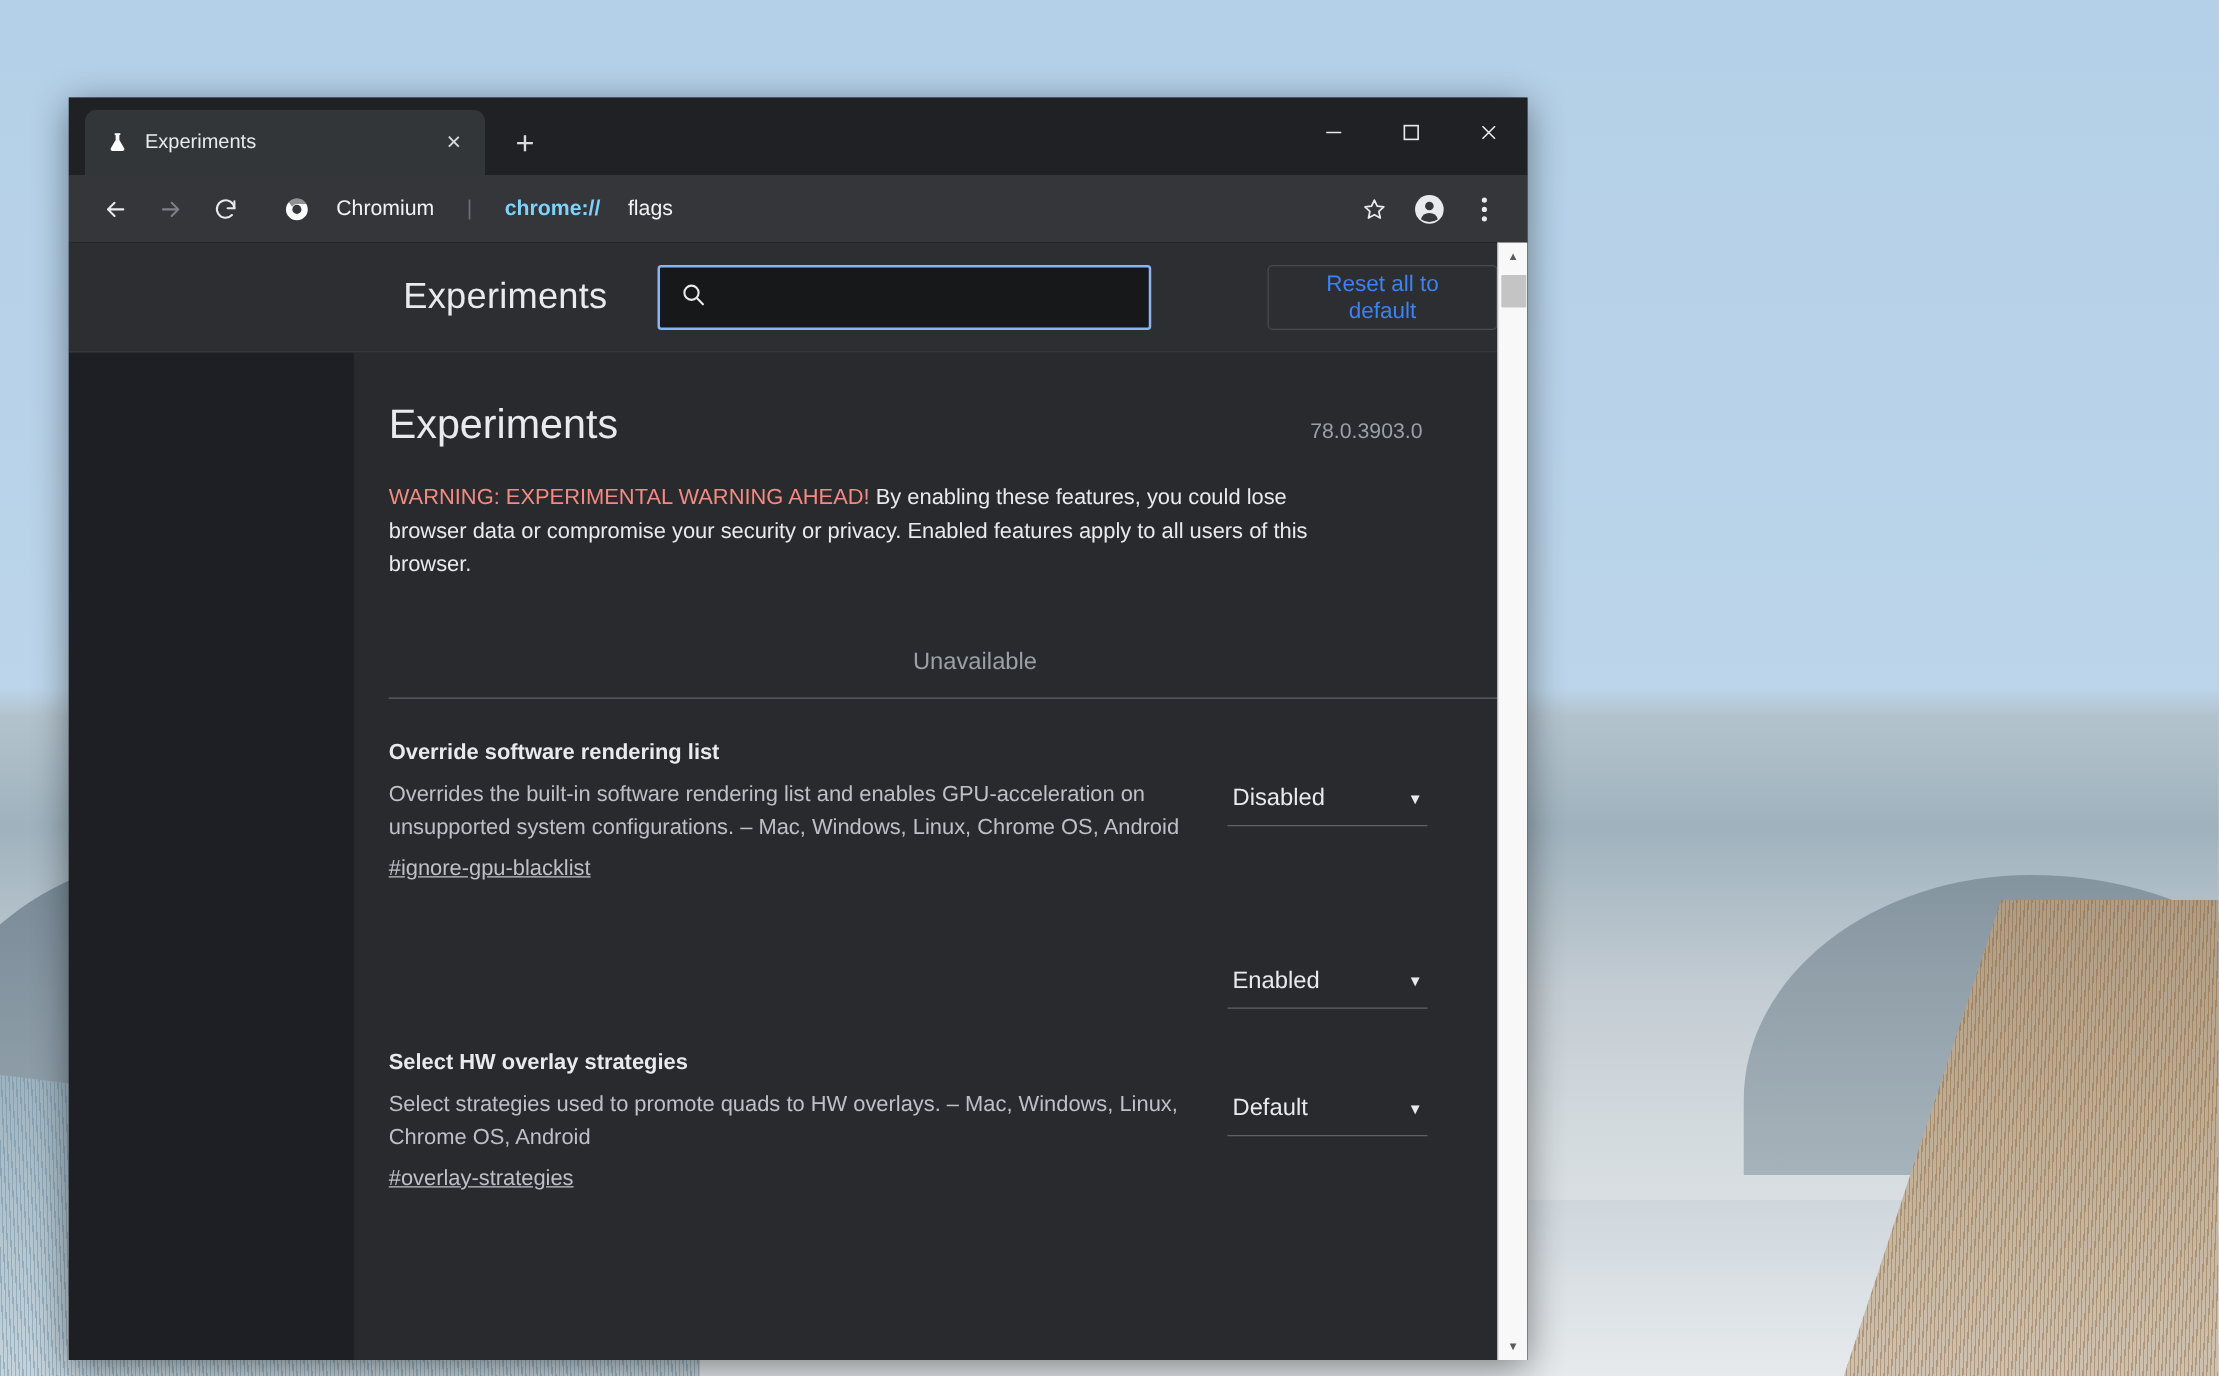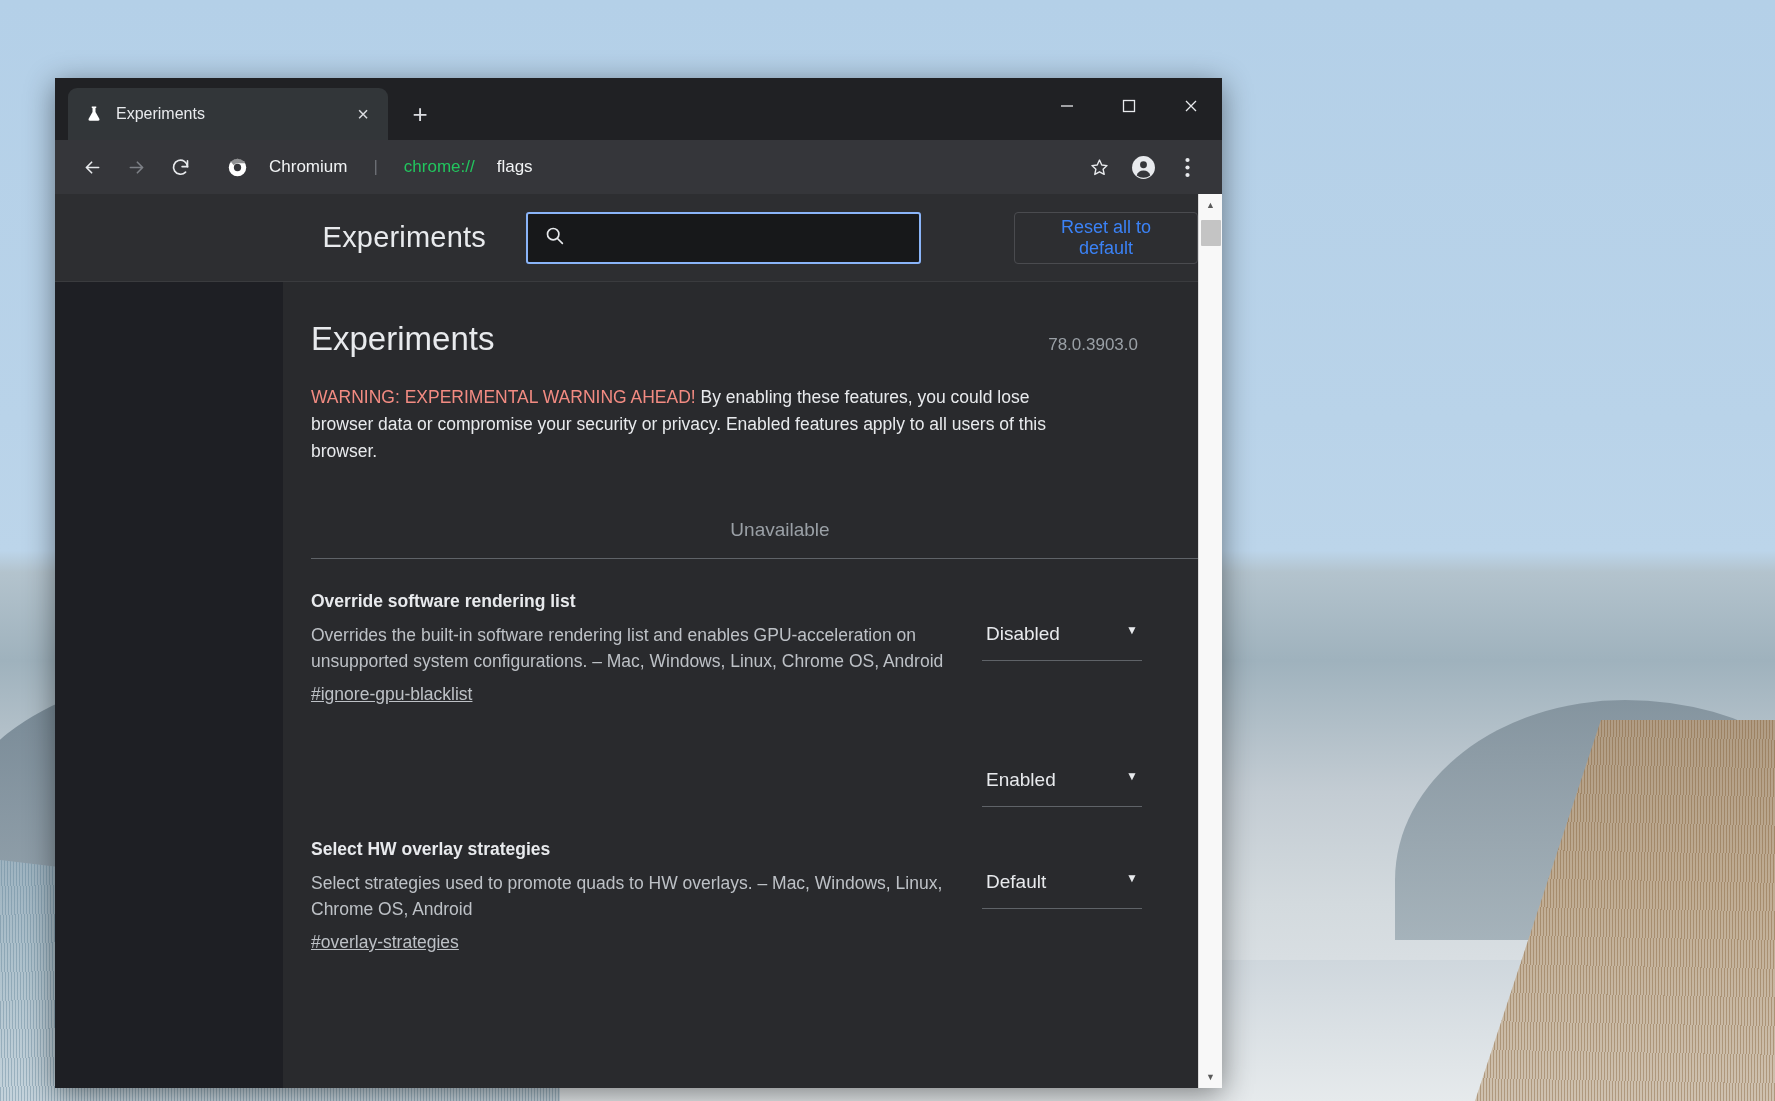--- a/index.html
+++ b/index.html
@@ -180,21 +180,21 @@
     font-size: 17px;
     overflow: hidden;
     white-space: nowrap;
   }
   .omni-brandicon {
     width: 20px; height: 20px; flex: none;
     display: flex; align-items: center; justify-content: center;
   }
   .omni-brand { color: #f1f3f4; }
   .omni-sep { color: #6c6f74; padding: 0 4px; }
-  .omni-url-scheme { color: #22c55e; }
+  .omni-url-scheme { color: #7dd3fc; font-weight: bold; }
   .omni-url-host { color: #f1f3f4; }
   .tb-right {
     display: flex; align-items: center; gap: 2px; flex: none;
   }
   .tbicon {
     width: 42px; height: 42px;
     display: flex; align-items: center; justify-content: center;
     border-radius: 50%;
     color: #e8eaed;
     flex: none;
@@ -371,21 +371,21 @@
   .exp-select {
     width: 100%;
     height: 38px;
     background: transparent;
     border: none;
     border-bottom: 1px solid #5f6368;
     color: #e8eaed;
     font-size: 19px;
     font-family: "Liberation Sans", sans-serif;
     display: flex;
-    align-items: flex-start;
+    align-items: center;
     justify-content: space-between;
     padding: 0 4px 6px 4px;
     gap: 11px;
   }
   .exp-select .caret { font-size: 12px; color: #e8eaed; }
 
   
   .scrollbar {
     width: 24px;
     background: #f8f8f8;

